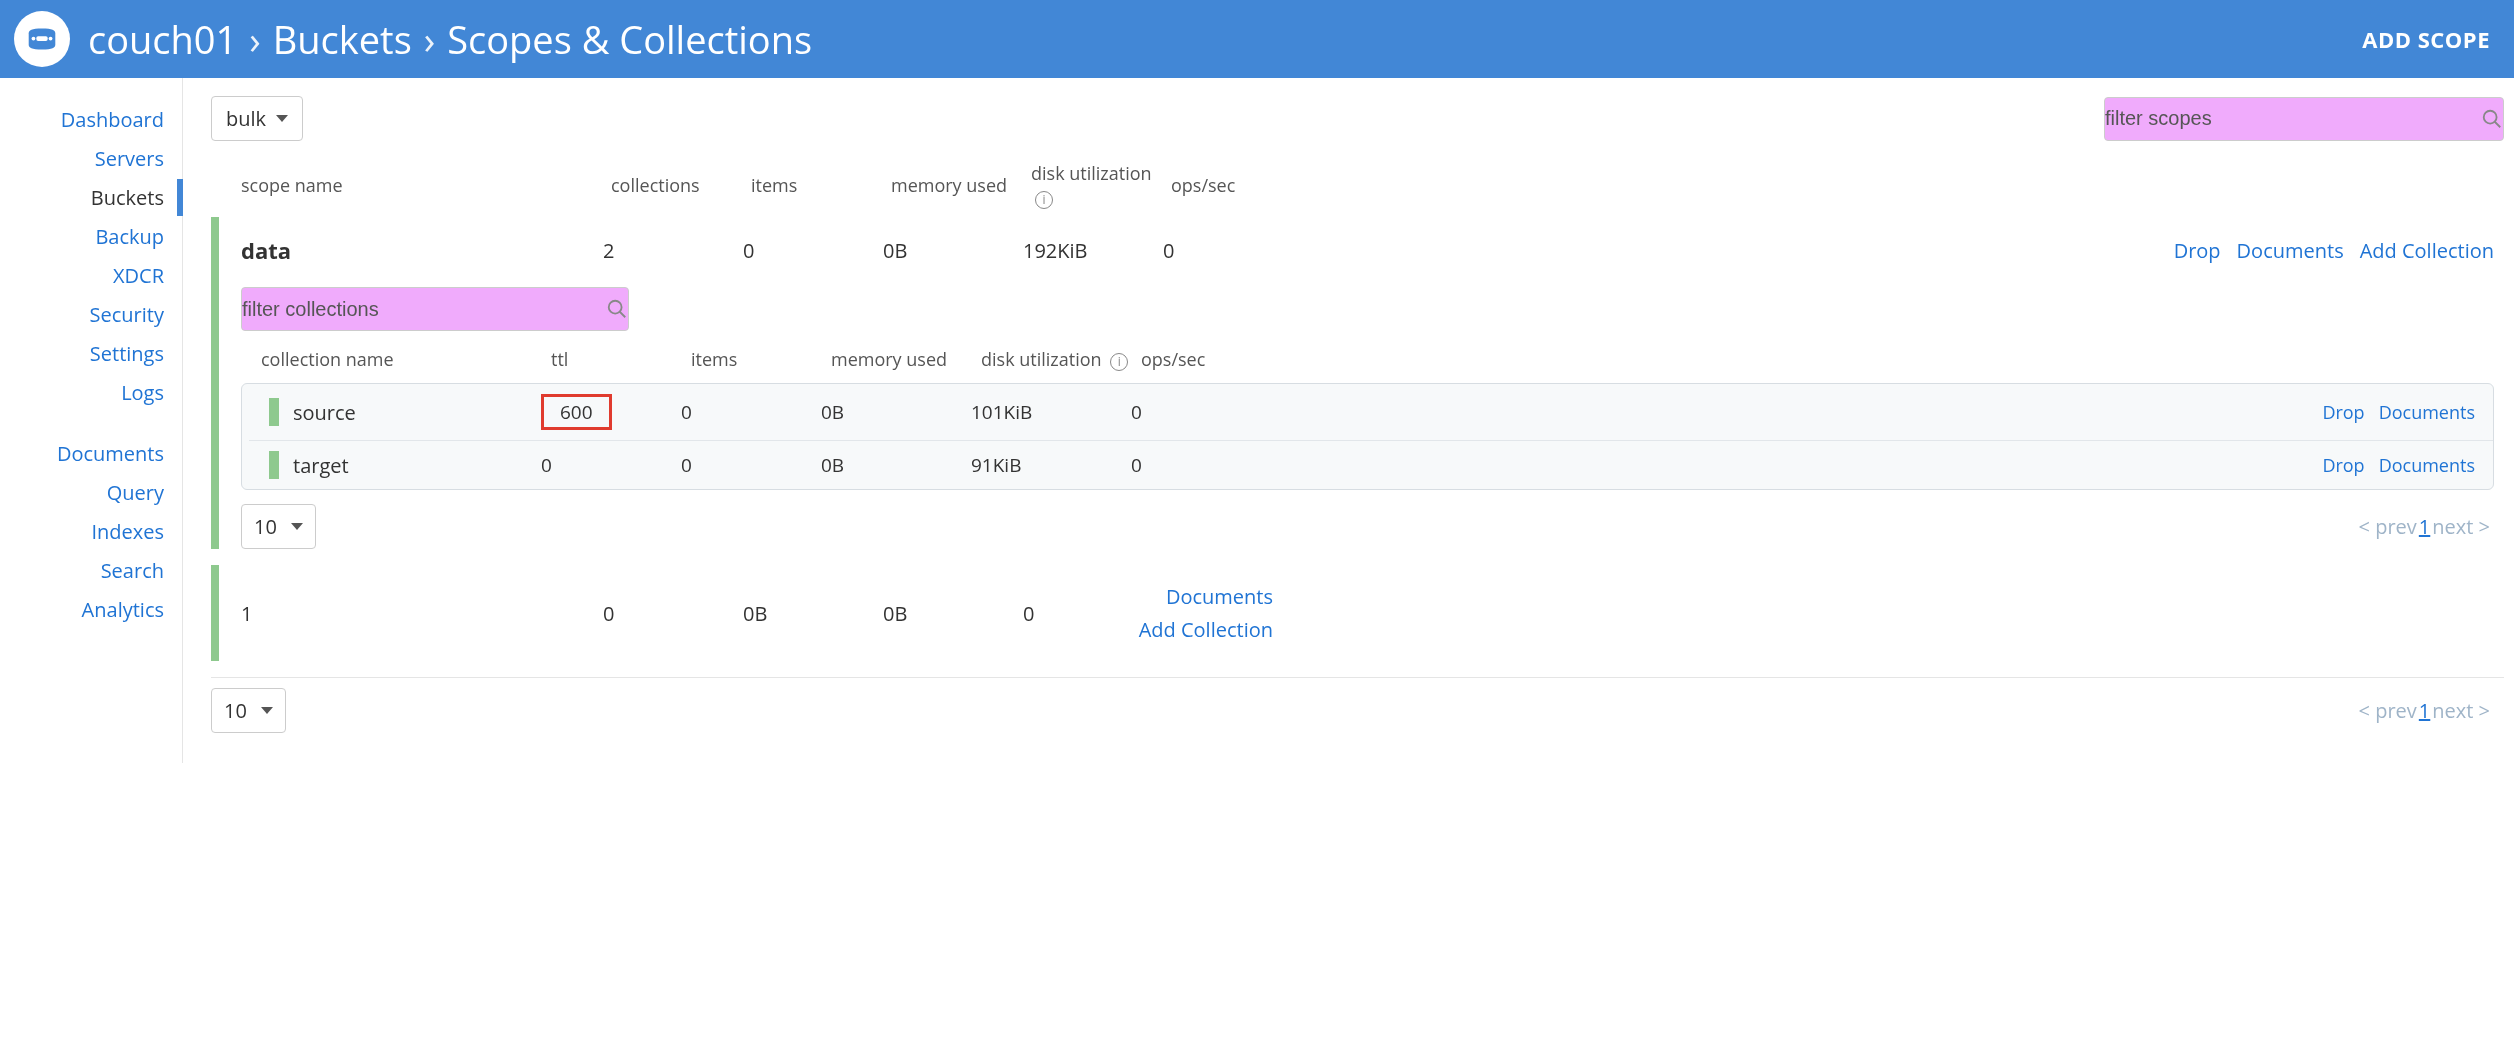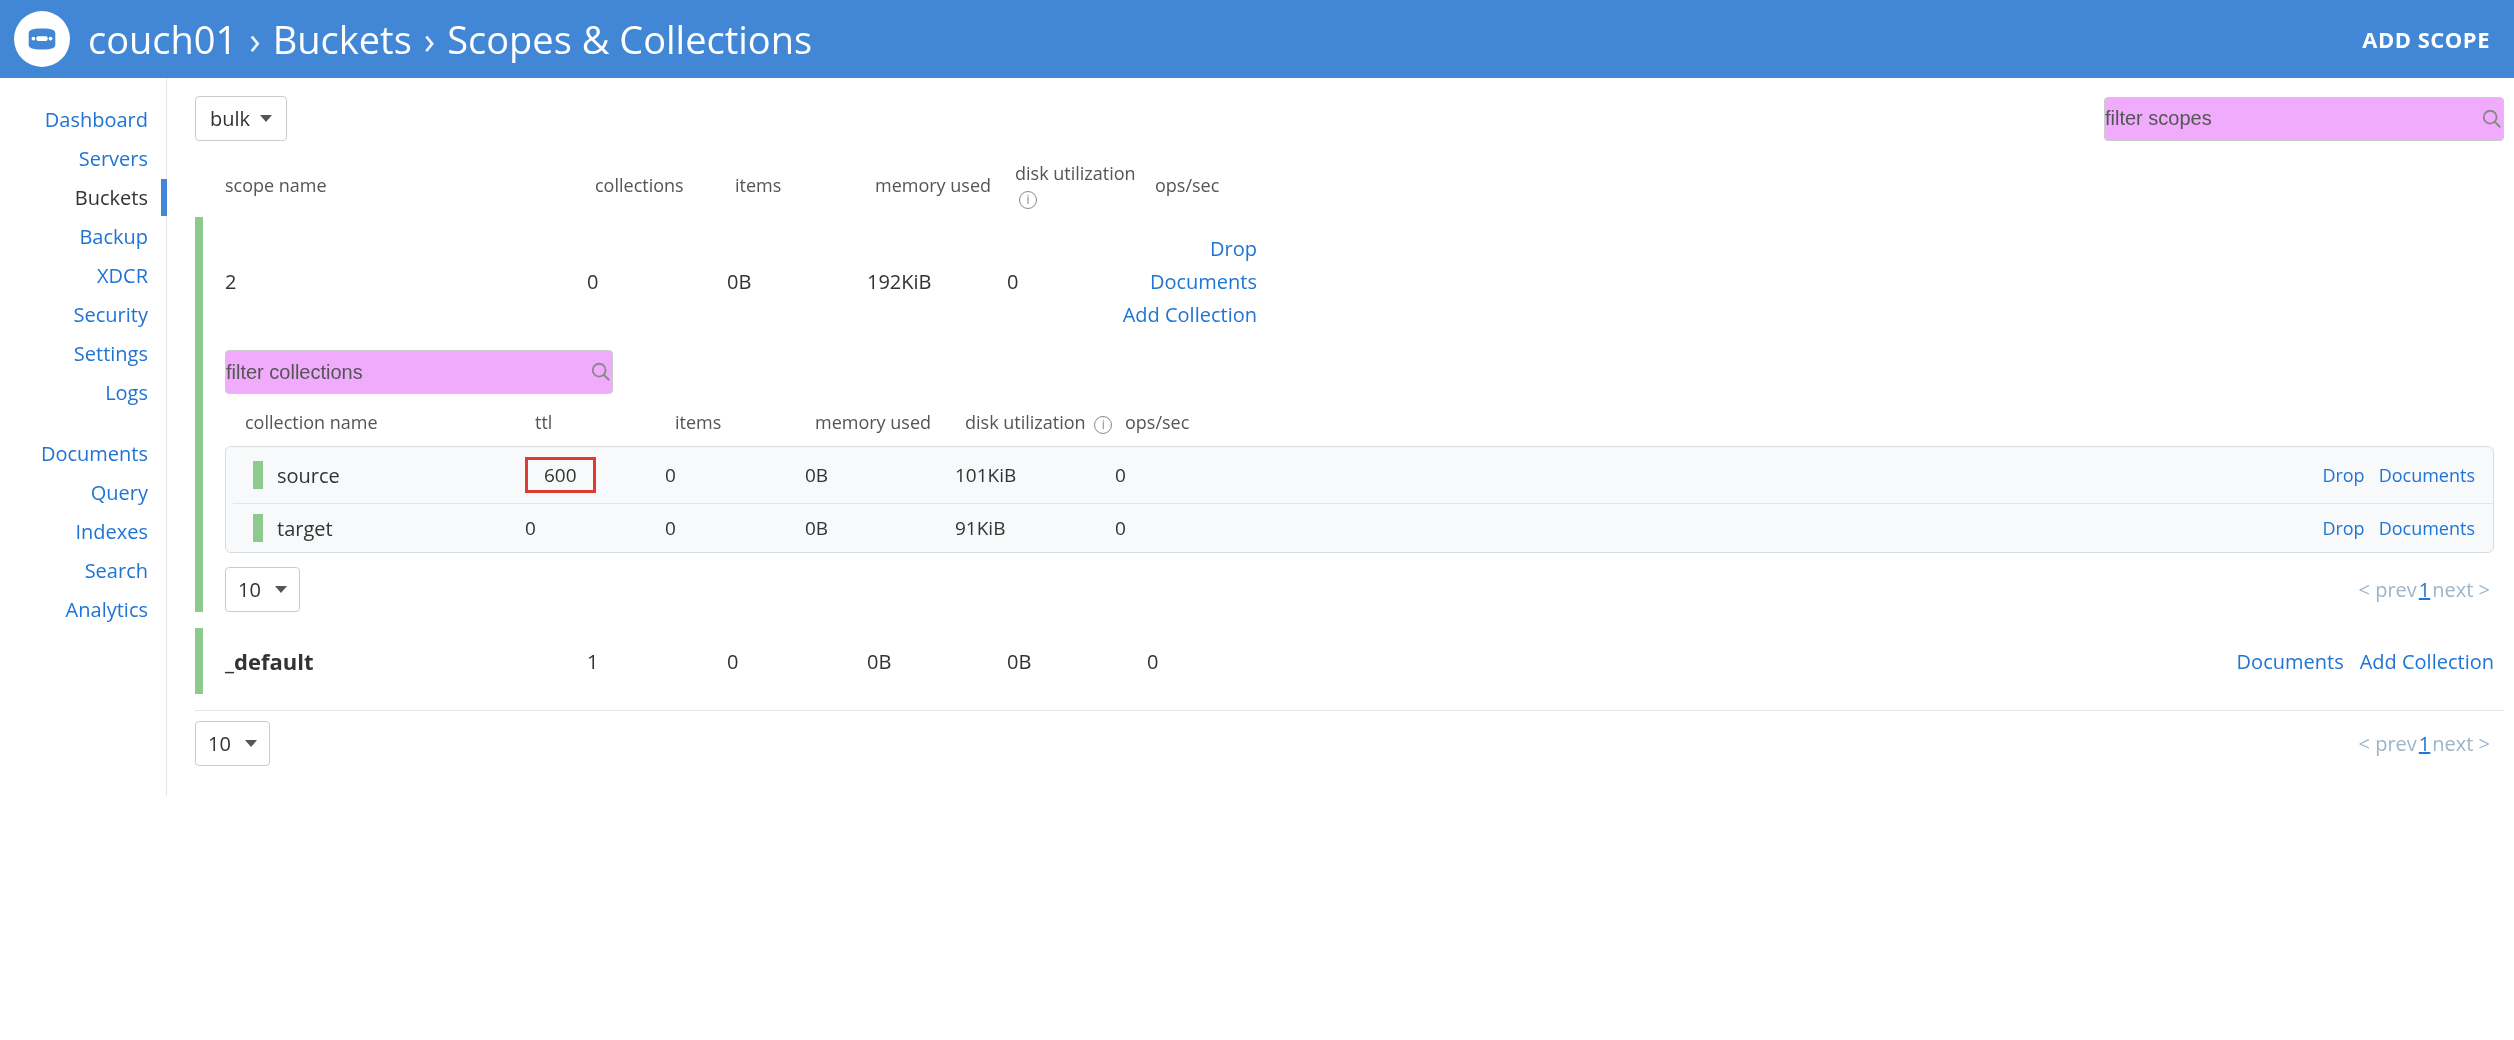--- a/index.html
+++ b/index.html
@@ -5,21 +5,21 @@
   * { box-sizing: border-box; margin: 0; padding: 0; }
   body { font-family: -apple-system, "Segoe UI", "Open Sans", Helvetica, Arial, sans-serif; font-size: 18px; color: #333; background:#fff; }
   .header { background:#4287d6; color:#fff; display:flex; align-items:center; padding:10px 24px 10px 14px; height:78px; }
   .logo { width:56px; height:56px; background:#fff; border-radius:50%; display:flex; align-items:center; justify-content:center; margin-right:18px; flex:none; }
   .logo svg { display:block; }
   .breadcrumb { font-size:38px; font-weight:400; display:flex; align-items:center; gap:12px; }
   .breadcrumb .sep { font-size:38px; opacity:.9; }
   .header-spacer { flex:1; }
   .add-scope { font-size:22px; font-weight:700; letter-spacing:.5px; cursor:pointer;margin-left:36px; }
   .layout { display:flex; }
-  .sidebar { width:167px; padding:22px 0 0 0; border-right:1px solid #e5e5e5; min-height:600px; }
+  .sidebar { width:183px; padding:22px 0 0 0; border-right:1px solid #e5e5e5; min-height:600px; }
   .sidebar .nav-item { text-align:right; padding:6px 18px 6px 0; font-size:20px; color:#2074d4; cursor:pointer; position:relative; }
   .sidebar .nav-item.active { color:#333; }
   .sidebar .nav-item.active::after { content:""; position:absolute; right:-1px; top:1px; bottom:1px; width:6px; background:#4287d6; }
   .sidebar .nav-group-gap { height:22px; }
   .main { flex:1; padding:18px 10px 30px 28px; }
   .top-row { display:flex; align-items:center; gap:12px; }
   .bulk-btn { border:1px solid #ccc; border-radius:4px; padding:8px 14px; font-size:20px; background:#fff; display:inline-flex; align-items:center; gap:10px; cursor:pointer; }
   .caret-down { width:0;height:0;border-left:6px solid transparent;border-right:6px solid transparent;border-top:7px solid #555; display:inline-block; }
   .flex-spacer { flex:1; }
   .filter-box { border:1px solid #ccc; border-radius:4px; display:flex; align-items:center; padding:0 0; height:44px; background:#f0abfc; }
@@ -116,20 +116,21 @@
       <div>collections</div>
       <div>items</div>
       <div>memory used</div>
       <div><span>disk utilization</span> <span class="info-icon">i</span></div>
       <div>ops/sec</div>
       <div></div>
     </div>
 
     <div class="scope-block">
       <div class="scope-row">
+        <div class="scope-name">data</div>
         <div class="val">2</div>
         <div class="val">0</div>
         <div class="val">0B</div>
         <div class="val">192KiB</div>
         <div class="val">0</div>
         <div class="scope-actions">
           <span class="link">Drop</span>
           <span class="link">Documents</span>
           <span class="link">Add Collection</span>
         </div>
@@ -194,21 +195,20 @@
         <div class="pager">
           <span class="disabled">&lt; prev</span>
           <span class="current">1</span>
           <span class="disabled">next &gt;</span>
         </div>
       </div>
     </div>
 
     <div class="scope-block">
       <div class="scope-row">
-        <div class="scope-name">_default</div>
         <div class="val">1</div>
         <div class="val">0</div>
         <div class="val">0B</div>
         <div class="val">0B</div>
         <div class="val">0</div>
         <div class="scope-actions">
           <span class="link">Documents</span>
           <span class="link">Add Collection</span>
         </div>
       </div>

